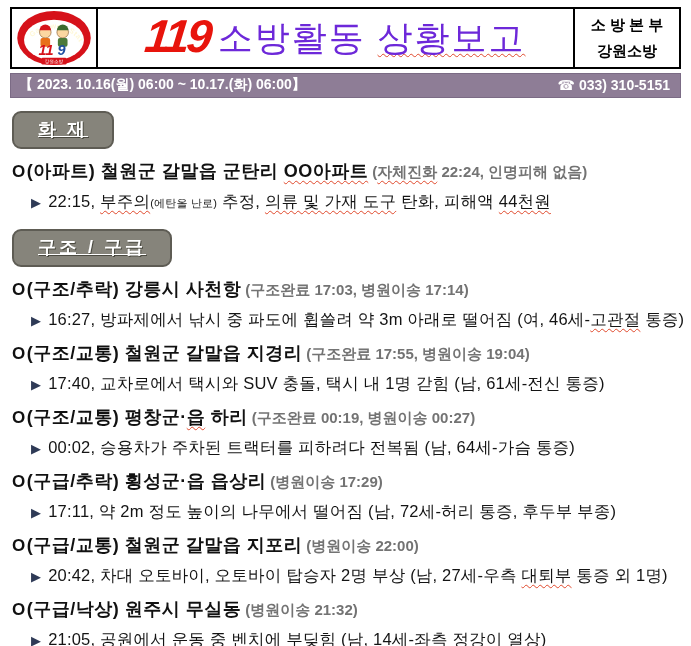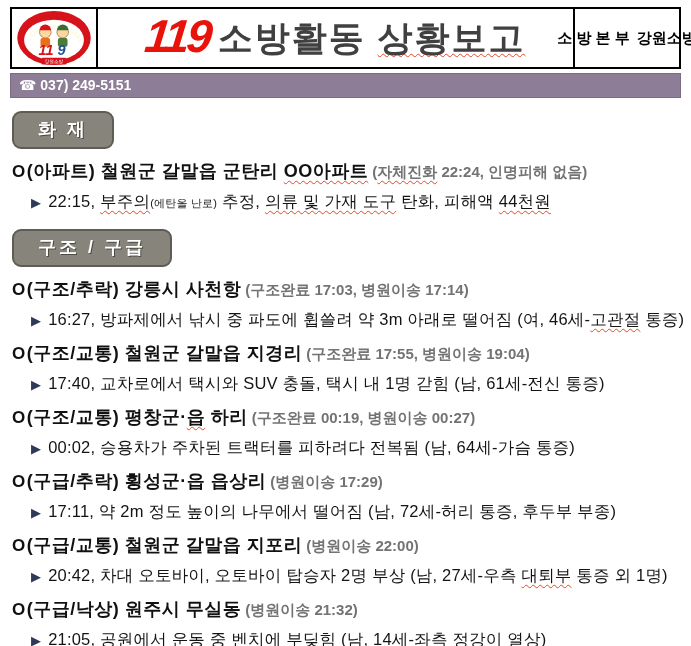--- a/index.html
+++ b/index.html
@@ -13,43 +13,43 @@
 
   
   .hdr { display:flex; border:2px solid #000; height:62px; background:#fff; }
   .hdr-logo { width:86px; border-right:2px solid #000; display:flex; align-items:center; justify-content:center; }
   .hdr-title { flex:1; display:flex; align-items:center; justify-content:center; gap:8px; }
   .logo119 {
     color:#e8140c; font-weight:bold; font-style:italic;
     font-size:46px; letter-spacing:-3px; transform:skewX(-6deg);
     line-height:1; padding-bottom:4px;
   }
-  .main-title { font-size:35px; font-weight:700; letter-spacing:2px; color:#404040; white-space:nowrap; }
+  .main-title { font-size:35px; font-weight:400; letter-spacing:2px; color:#6d28d9; white-space:nowrap; }
   .wavy { text-decoration-line:underline; text-decoration-style:wavy;
           text-decoration-color:#e0492c; text-decoration-thickness:1px; text-underline-offset:3px; }
   .hdr-office {
     width:106px; border-left:2px solid #000;
-    display:flex; flex-direction:row; justify-content:center; align-items:center;
+    display:flex; flex-direction:column; justify-content:center; align-items:center;
     font-size:15px; font-weight:600; gap:7px; color:#000; white-space:nowrap;
   }
 
   
   .bar {
     margin-top:4px; background:#8e7d96; border:1px solid #7b6b85;
     color:#fff; font-weight:bold; font-size:14px;
     display:flex; justify-content:space-between; align-items:center;
     padding:3px 10px 4px 8px; height:25px;
   }
 
   
   .badge {
     display:inline-block; margin:13px 0 2px 2px;
     background:#86847b; border:2px solid #5e5c54; border-radius:9px;
     color:#fff; font-weight:bold; font-size:18px; letter-spacing:3px;
-    padding:4px 24px 6px 24px; text-shadow:1px 1px 0 rgba(60,60,50,.8);
+    padding:4px 24px 6px 24px; text-shadow:1px 1px 0 rgba(60,60,50,.8);text-decoration:underline;
   }
 
   
   .entry { margin:8px 0 0 2px; font-size:18px; font-weight:bold; letter-spacing:.5px; line-height:25px; white-space:nowrap; }
   .entry .o { font-size:17px; margin-right:1px; }
   .entry .note { font-size:15px; font-weight:bold; letter-spacing:0; margin-left:4px; color:#737373; }
   .detail { margin:5px 0 0 21px; font-size:16.5px; line-height:25px; color:#141414; letter-spacing:.2px; white-space:nowrap; }
   .detail .arrow { color:#2e3a56; font-size:13px; margin-right:7px; }
   .seg-small { font-size:11px; }
 
@@ -97,18 +97,19 @@
       <span class="logo119">119</span>
       <span class="main-title"><span>소방활동 </span><span class="wavy">상황보고</span></span>
     </div>
     <div class="hdr-office">
       <div>소 방 본 부</div>
       <div>강원소방</div>
     </div>
   </div>
 
   <div class="bar">
-    <span>☎ 037) 249-5151</span>
+    <span>【 2023. 10.16(월) 06:00 ~ 10.17.(화) 06:00】</span>
+    <span>☎ 033) 310-5151</span>
   </div>
 
   <div id="sections"><div class="badge">화 재</div><div class="entry"><span class="o">O</span><span class="etitle"><span>(아파트) 철원군 갈말읍 군탄리 </span><span class="wavy ">OO아파트</span></span><span class="note"><span>(</span><span class="wavy ">자체진화</span><span> 22:24, 인명피해 없음)</span></span></div><div class="detail"><span class="arrow">▶</span><span class="dtext"><span>22:15, </span><span class="wavy ">부주의</span><span class="seg-small">(에탄올 난로)</span><span> 추정, </span><span class="wavy ">의류 및 가재 도구</span><span> 탄화, 피해액 </span><span class="wavy ">44천원</span></span></div><div class="badge">구조 / 구급</div><div class="entry"><span class="o">O</span><span class="etitle"><span>(구조/추락) 강릉시 사천항</span></span><span class="note"><span>(구조완료 17:03, 병원이송 17:14)</span></span></div><div class="detail"><span class="arrow">▶</span><span class="dtext"><span>16:27, 방파제에서 낚시 중 파도에 휩쓸려 약 3m 아래로 떨어짐 (여, 46세-</span><span class="wavy ">고관절</span><span> 통증)</span></span></div><div class="entry"><span class="o">O</span><span class="etitle"><span>(구조/교통) 철원군 갈말읍 지경리</span></span><span class="note"><span>(구조완료 17:55, 병원이송 19:04)</span></span></div><div class="detail"><span class="arrow">▶</span><span class="dtext"><span>17:40, 교차로에서 택시와 SUV 충돌, 택시 내 1명 갇힘 (남, 61세-전신 통증)</span></span></div><div class="entry"><span class="o">O</span><span class="etitle"><span>(구조/교통) 평창군·</span><span class="wavy ">읍</span><span> 하리</span></span><span class="note"><span>(구조완료 00:19, 병원이송 00:27)</span></span></div><div class="detail"><span class="arrow">▶</span><span class="dtext"><span>00:02, 승용차가 주차된 트랙터를 피하려다 전복됨 (남, 64세-가슴 통증)</span></span></div><div class="entry"><span class="o">O</span><span class="etitle"><span>(구급/추락) 횡성군·읍 읍상리</span></span><span class="note"><span>(병원이송 17:29)</span></span></div><div class="detail"><span class="arrow">▶</span><span class="dtext"><span>17:11, 약 2m 정도 높이의 나무에서 떨어짐 (남, 72세-허리 통증, 후두부 부종)</span></span></div><div class="entry"><span class="o">O</span><span class="etitle"><span>(구급/교통) 철원군 갈말읍 지포리</span></span><span class="note"><span>(병원이송 22:00)</span></span></div><div class="detail"><span class="arrow">▶</span><span class="dtext"><span>20:42, 차대 오토바이, 오토바이 탑승자 2명 부상 (남, 27세-우측 </span><span class="wavy ">대퇴부</span><span> 통증 외 1명)</span></span></div><div class="entry"><span class="o">O</span><span class="etitle"><span>(구급/낙상) 원주시 무실동</span></span><span class="note"><span>(병원이송 21:32)</span></span></div><div class="detail"><span class="arrow">▶</span><span class="dtext"><span>21:05, 공원에서 운동 중 벤치에 부딪힘 (남, 14세-좌측 정강이 열상)</span></span></div></div>
 
 </div>
 
 </body></html>

